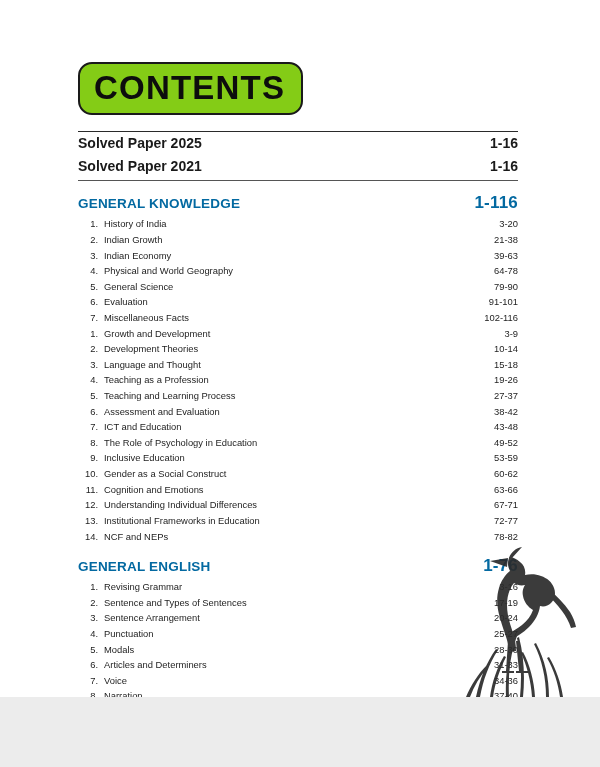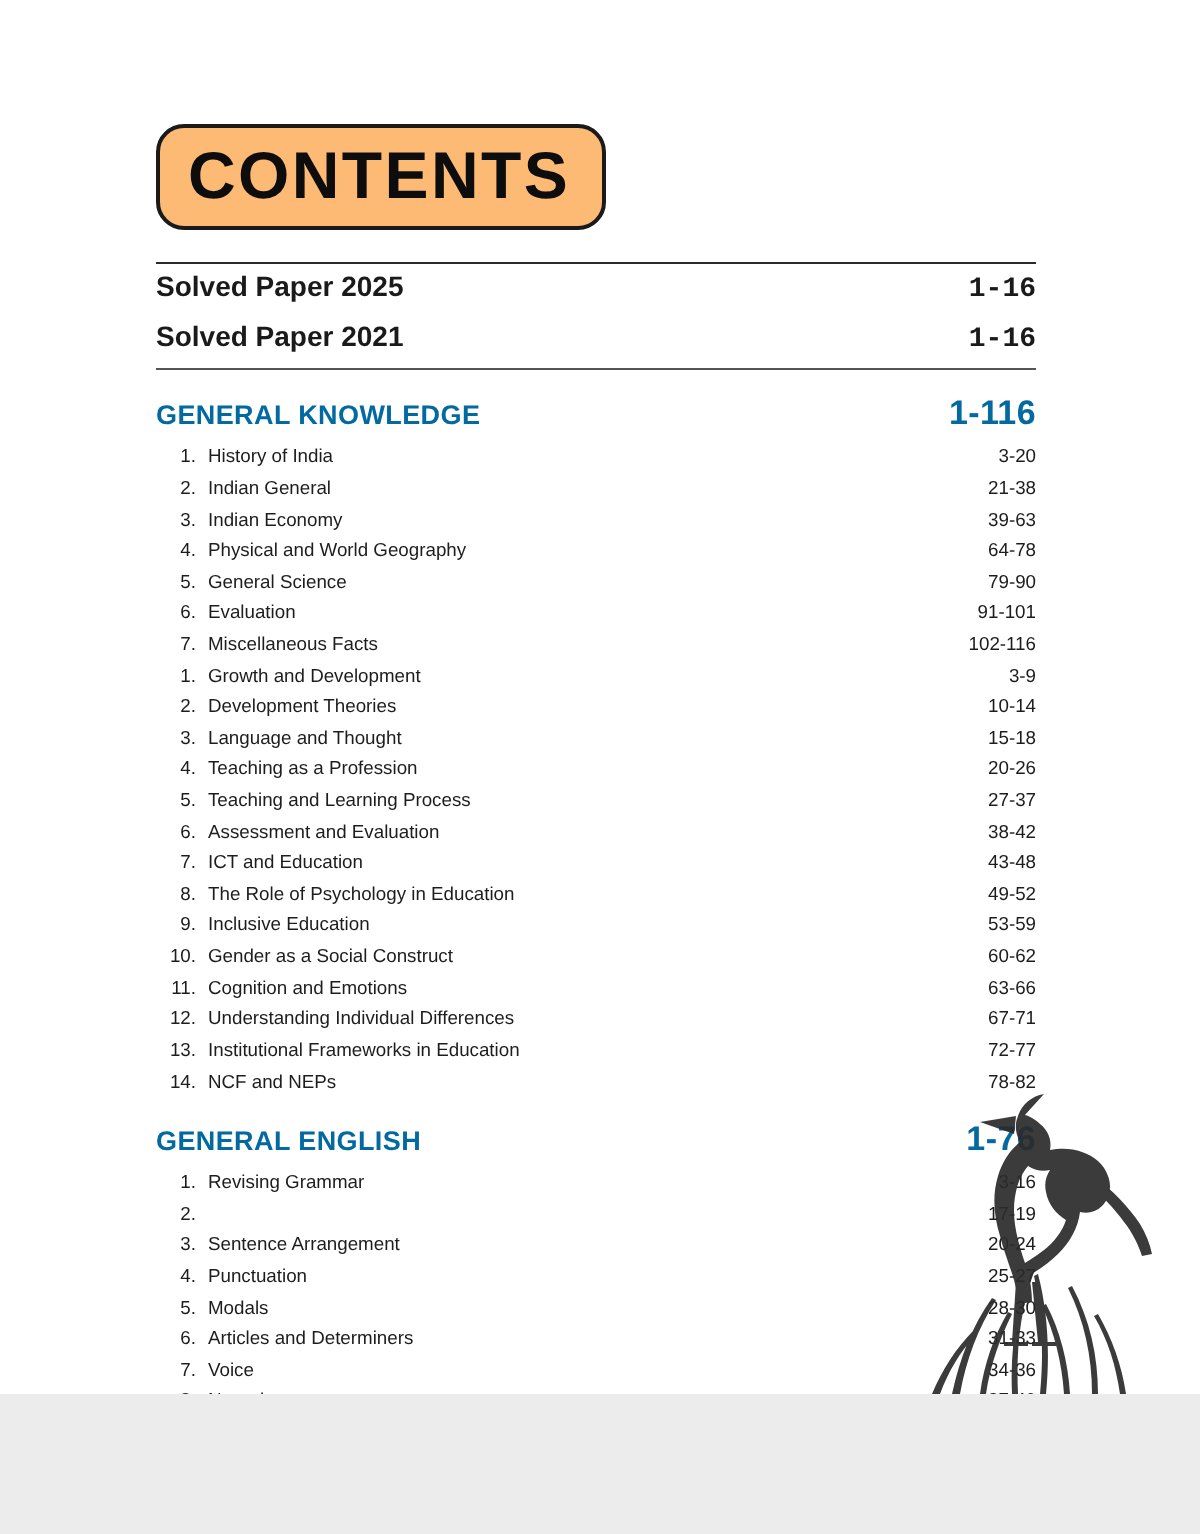--- a/index.html
+++ b/index.html
@@ -37,21 +37,21 @@
     left: 78px;
     top: 62px;
     width: 440px;
   }
   
   .title-box {
     display: inline-block;
     border: 2.5px solid #1a1a1a;
     border-radius: 14px;
     padding: 7px 16px 9px 14px;
-    background: #fdba74;
+    background: #84cc16;
     margin-bottom: 16px;
   }
   .title-text {
     font-size: 33px;
     font-weight: bold;
     letter-spacing: 1.2px;
     line-height: 1;
     color: #0d0d0d;
     font-family: "Liberation Sans", sans-serif;
   }
@@ -73,21 +73,20 @@
     font-size: 9.3px;
     line-height: 1.62;
     color: #1a1a1a;
   }
   .row .label {
     white-space: nowrap;
   }
   .row .pages {
     white-space: nowrap;
     text-align: right;
-    font-family: Liberation Mono, monospace;
   }
   
   .solved .row {
     font-weight: bold;
     font-size: 14px;
     line-height: 1.62;
   }
   
   .section-head {
     display: flex;
@@ -172,21 +171,21 @@
       <div class="entry">
         <span class="left">
             <span class="num">1.</span>
             <span class="name">History of India</span>
           </span>
         <span class="pg">3-20</span>
       </div>
       <div class="entry">
         <span class="left">
             <span class="num">2.</span>
-            <span class="name">Indian General</span>
+            <span class="name">Indian Growth</span>
           </span>
         <span class="pg">21-38</span>
       </div>
       <div class="entry">
         <span class="left">
             <span class="num">3.</span>
             <span class="name">Indian Economy</span>
           </span>
         <span class="pg">39-63</span>
       </div>
@@ -241,21 +240,21 @@
             <span class="num">3.</span>
             <span class="name">Language and Thought</span>
           </span>
         <span class="pg">15-18</span>
       </div>
       <div class="entry">
         <span class="left">
             <span class="num">4.</span>
             <span class="name">Teaching as a Profession</span>
           </span>
-        <span class="pg">20-26</span>
+        <span class="pg">19-26</span>
       </div>
       <div class="entry">
         <span class="left">
             <span class="num">5.</span>
             <span class="name">Teaching and Learning Process</span>
           </span>
         <span class="pg">27-37</span>
       </div>
       <div class="entry">
         <span class="left">
@@ -331,20 +330,21 @@
       <div class="entry">
         <span class="left">
             <span class="num">1.</span>
             <span class="name">Revising Grammar</span>
           </span>
         <span class="pg">3-16</span>
       </div>
       <div class="entry">
         <span class="left">
             <span class="num">2.</span>
+            <span class="name">Sentence and Types of Sentences</span>
           </span>
         <span class="pg">17-19</span>
       </div>
       <div class="entry">
         <span class="left">
             <span class="num">3.</span>
             <span class="name">Sentence Arrangement</span>
           </span>
         <span class="pg">20-24</span>
       </div>

